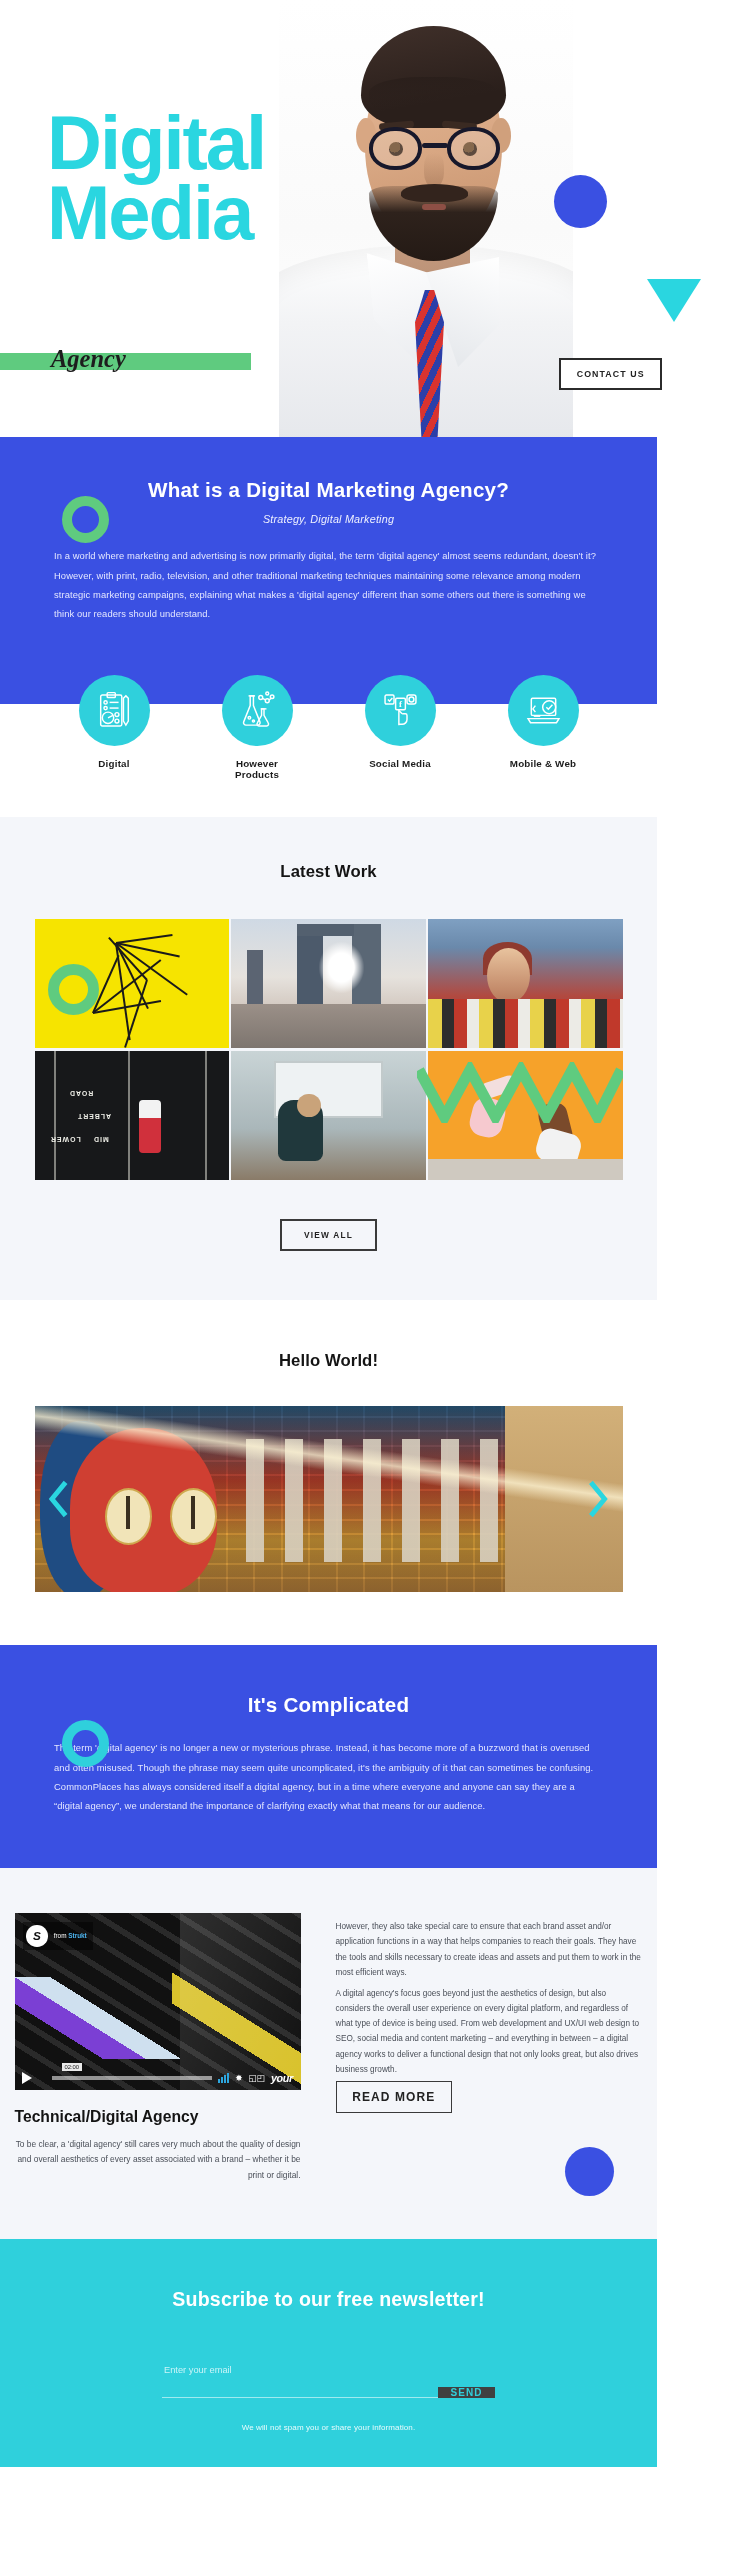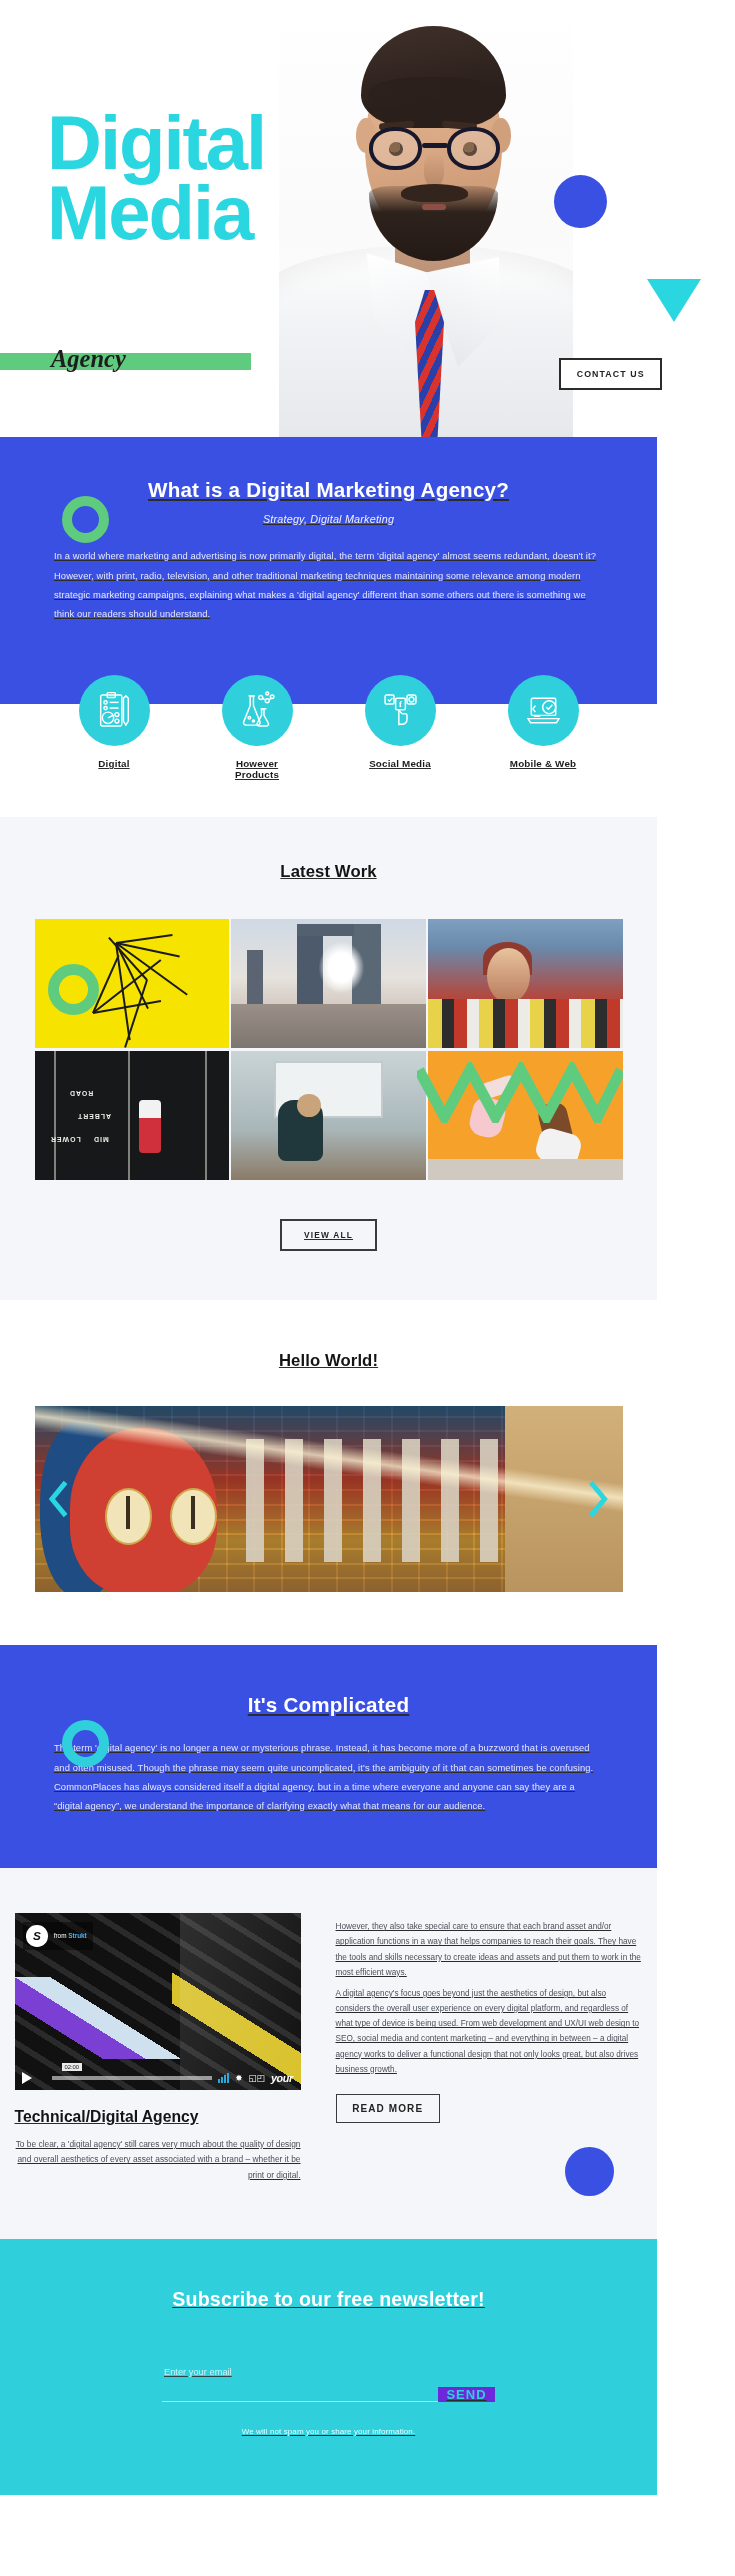--- a/index.html
+++ b/index.html
@@ -5,21 +5,21 @@
 <style>
   * { margin:0; padding:0; box-sizing:border-box; }
   html,body { width:735px; }
   body {
     font-family:"Liberation Sans", sans-serif;
     background:#ffffff;
     width:735px;
     overflow-x:hidden;
     color:#2b2b2b;
   }
-  .page { position:relative; width:657px;text-decoration:underline; }
+  .page { position:relative; width:657px; }
 
   
   .hero { position:relative; width:735px; height:437px; background:#ffffff; overflow:hidden; }
   .hero-photo {
     position:absolute; left:279px; top:0; width:294px; height:437px;
     overflow:hidden;
   }
   
   .ph-bg { position:absolute; inset:0; background:linear-gradient(180deg,#ffffff 0%,#fafafa 52%,#ffffff 100%); }
   .ph-shirt {
@@ -259,44 +259,44 @@
   .video .track{flex:1;height:3.9px;background:rgba(255,255,255,.55);margin-left:13.7px;}
   .video .hd{display:flex;align-items:flex-end;gap:1px;}
   .video .hd i{display:block;width:2px;background:#2da7e0;}
   .video .gear,.video .full{color:#fff;font-size:8.8px;}
   .video .vimeo{color:#fff;font-size:10.8px;font-style:italic;font-weight:700;letter-spacing:-0.4px;}
   .tech-h3 { margin-top:17.7px; font-size:15.7px; font-weight:700; color:#141414; }
   .tech-p { margin-top:10.8px; font-size:8.4px; line-height:1.85; color:#4a4f58;text-align:right; }
   .tech-right { flex:1; padding-top:5.9px; }
   .tech-right p { font-size:8.2px; line-height:1.85; color:#4a4f58; }
   .btn-read {
-    margin-top:17px; background:transparent; border:1.6px solid #3a3a3a; color:#222;
-    padding:7.8px 15.7px; font-size:10px; font-weight:700; letter-spacing:1.1px; cursor:pointer;
+    margin-top:4px; background:transparent; border:1.6px solid #3a3a3a; color:#222;
+    padding:7.8px 15.7px; font-size:12px; font-weight:700; letter-spacing:1.1px; cursor:pointer;
   }
   .blue-dot-tech {
     position:absolute; right:43px; bottom:43px; width:49px; height:49px;
     border-radius:50%; background:#3a50e2;
   }
 
   
-  .news { background:#2fd0dc; padding:49px 0 59px; text-align:center; }
+  .news { background:#2fd0dc; padding:49px 0 35px; text-align:center; }
   .news h2 { color:#fff; font-size:19.6px; font-weight:700; letter-spacing:0.2px; }
   .news-form {
     width:333px; margin:33px auto 0; display:flex; align-items:stretch;
   }
   .news-form input {
     flex:1; border:none; background:transparent; outline:none;
     border-bottom:1px solid rgba(255,255,255,.55);
     color:#ffffff; font-size:9.3px; padding:7.8px 2px;
     font-family:"Liberation Sans", sans-serif;
   }
   .news-form input::placeholder { color:#e4fbfd; opacity:.85; }
   .news-form button {
-    width:57px; background:#6d28d9; color:#2fd0dc; border:none;
-    font-size:13px; font-weight:700; letter-spacing:1px; cursor:pointer;margin-top:43px;
+    width:57px; background:#404040; color:#2fd0dc; border:none;
+    font-size:10px; font-weight:700; letter-spacing:1px; cursor:pointer;margin-top:43px;
   }
   .news-note { margin-top:25.5px; color:#e8fbfd; font-size:8px; letter-spacing:0.1px; }
 </style>
 </head>
 <body>
 
 <div class="page">
 
   <section class="hero">
     <div class="hero-photo">

